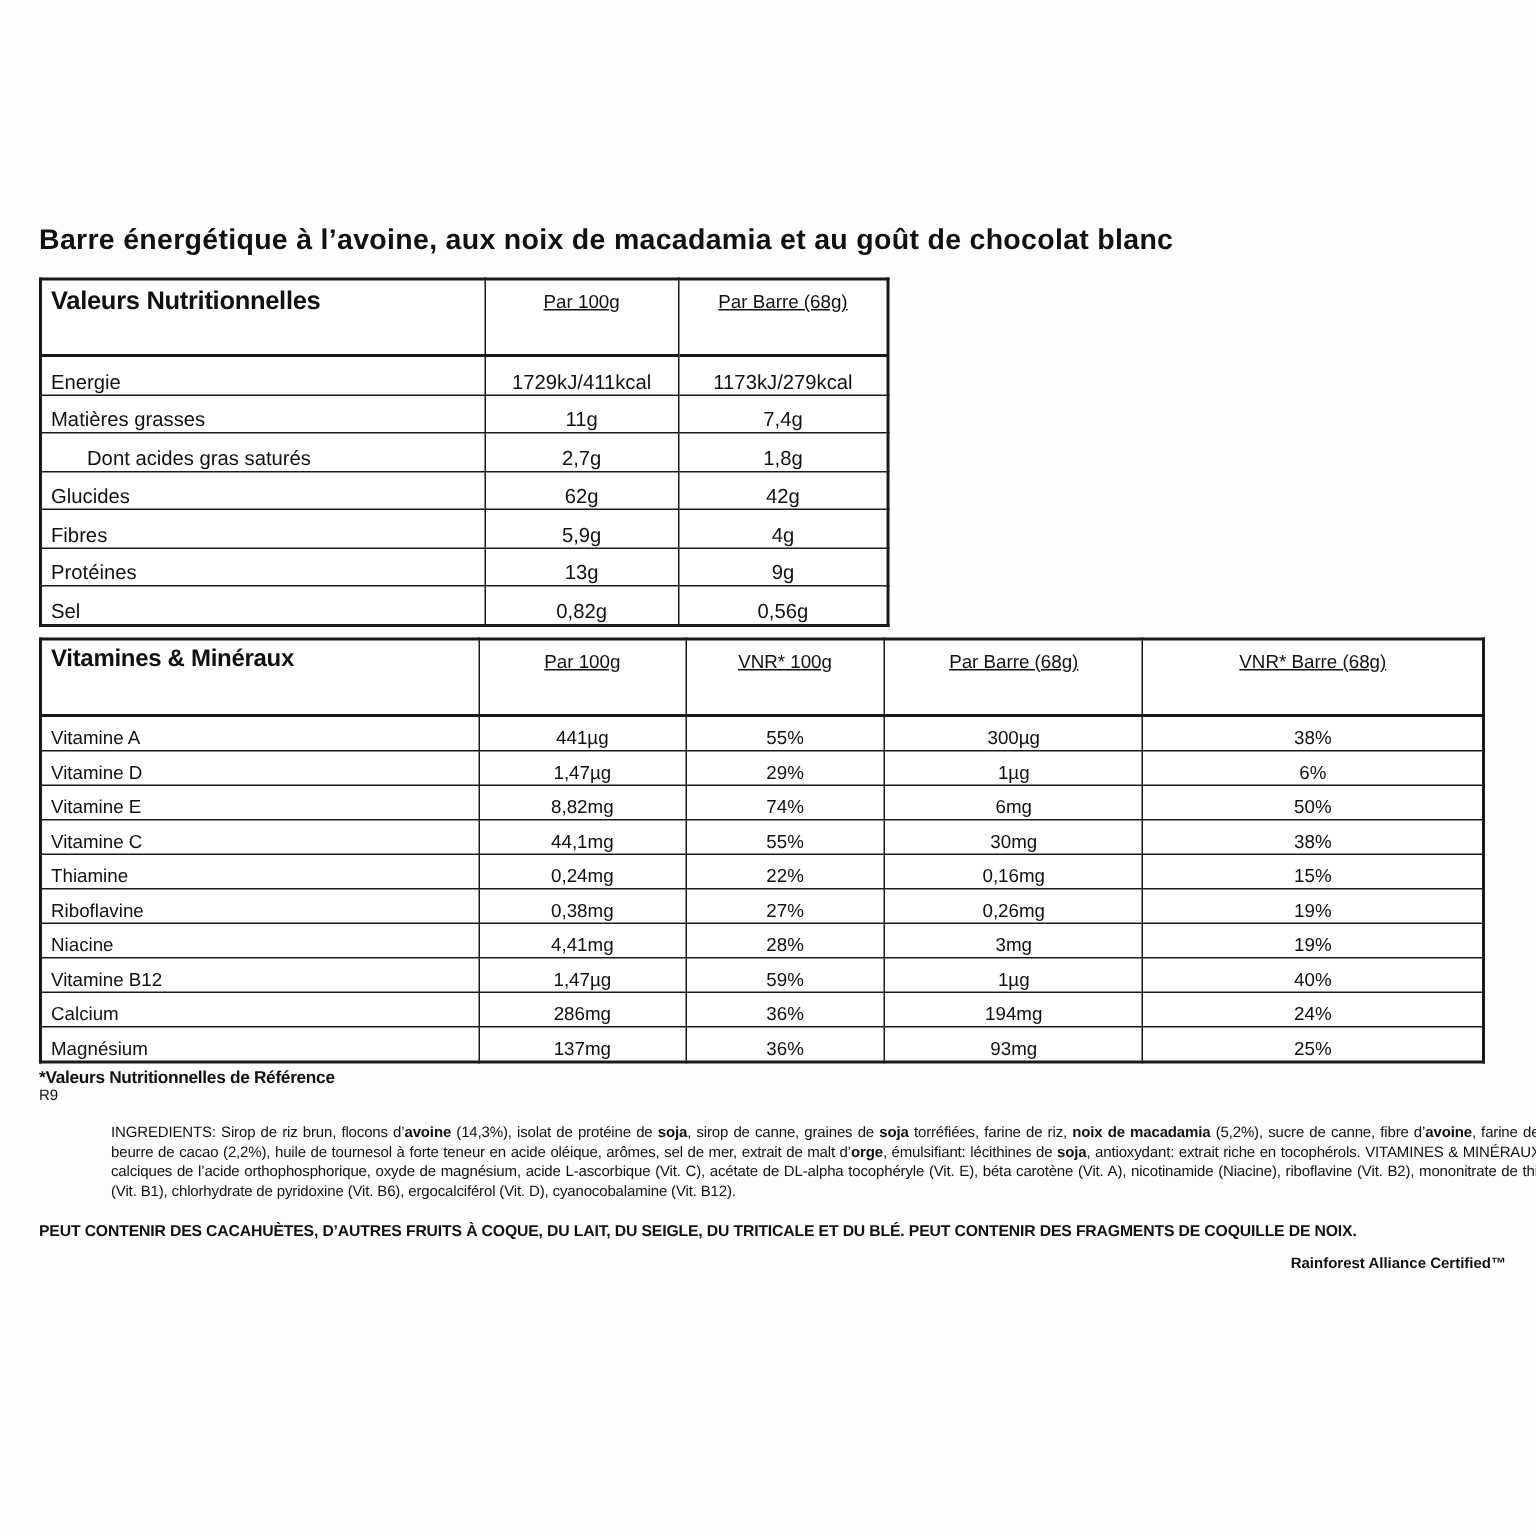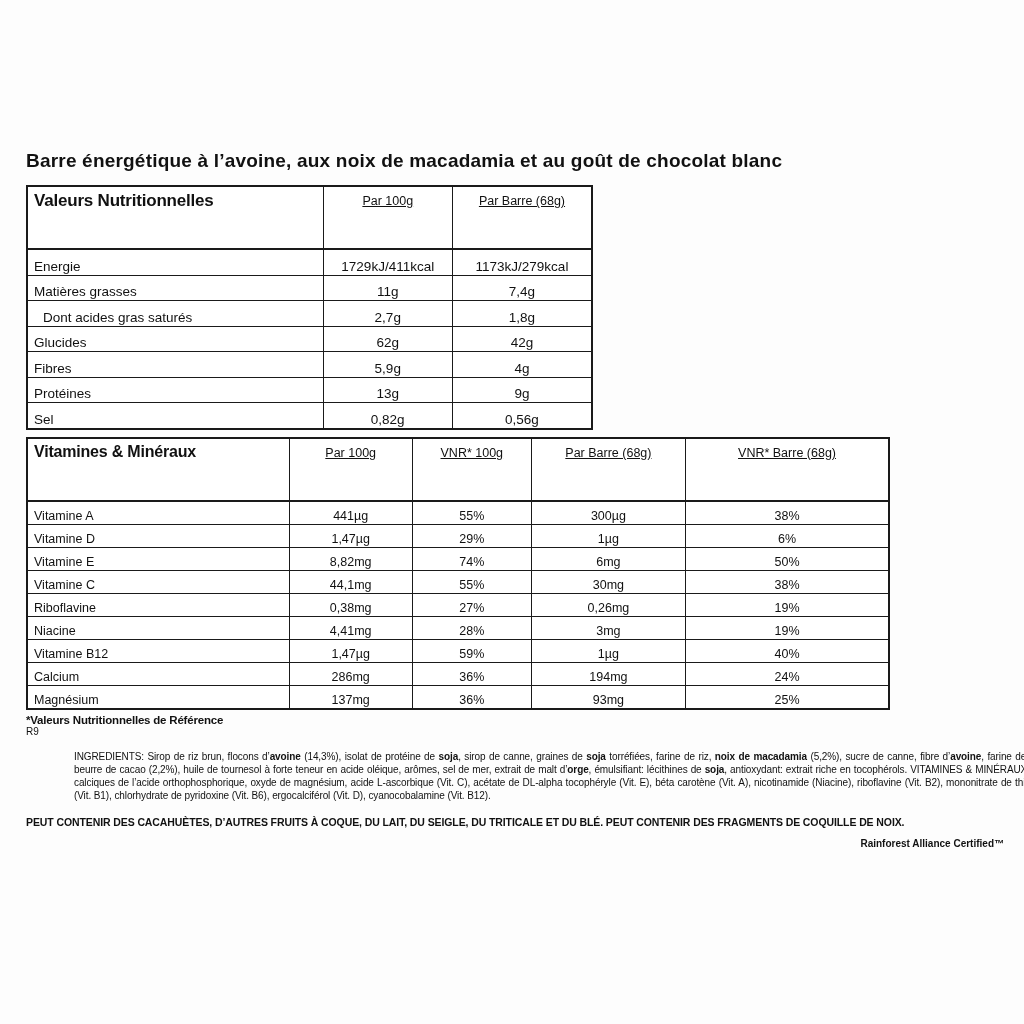--- a/index.html
+++ b/index.html
@@ -36,21 +36,21 @@
   }
   table, th, td {
     border: 1px solid #1a1a1a;
   }
   table {
     border-width: 2px;
   }
   th {
     border-bottom-width: 2px;
     vertical-align: top;
-    padding: 4px 6px 12px 6px;
+    padding: 4px 6px 0 6px;
     height: 42px;
     font-weight: normal;
     margin-top: 48px;
   }
   th.section-title {
     text-align: left;
     font-weight: bold;
     font-size: 17px;
     letter-spacing: -0.2px;
   }
@@ -62,24 +62,24 @@
   }
   td {
     font-size: 13px;
     height: 23px;
     padding: 0 6px 1px 6px;
     vertical-align: bottom;
     overflow: hidden;
     white-space: nowrap;
   }
   td.center { text-align: center; }
-  td.indent { padding-left: 15px; }
+  td.indent { padding-left: 30px; }
   .nutrition-table { width: 567px; margin-bottom: 7px; }
   .nutrition-table td { font-size: 13.5px; height: 23.5px; }
-  .vitamins-table { width: 864px; }
+  .vitamins-table { width: 964px; }
   .vitamins-table th.section-title { font-size: 16px; }
   .vitamins-table td { font-size: 12.5px; height: 21px; }
   .footnote-row {
     display: flex;
     justify-content: space-between;
     width: 978px;
     margin-top: 4px;
     font-size: 11px;
     flex-direction: column;
   }
@@ -210,20 +210,27 @@
             <td class="center">50%</td>
           </tr>
           <tr>
             <td>Vitamine C</td>
             <td class="center">44,1mg</td>
             <td class="center">55%</td>
             <td class="center">30mg</td>
             <td class="center">38%</td>
           </tr>
           <tr>
+            <td>Thiamine</td>
+            <td class="center">0,24mg</td>
+            <td class="center">22%</td>
+            <td class="center">0,16mg</td>
+            <td class="center">15%</td>
+          </tr>
+          <tr>
             <td>Riboflavine</td>
             <td class="center">0,38mg</td>
             <td class="center">27%</td>
             <td class="center">0,26mg</td>
             <td class="center">19%</td>
           </tr>
           <tr>
             <td>Niacine</td>
             <td class="center">4,41mg</td>
             <td class="center">28%</td>

